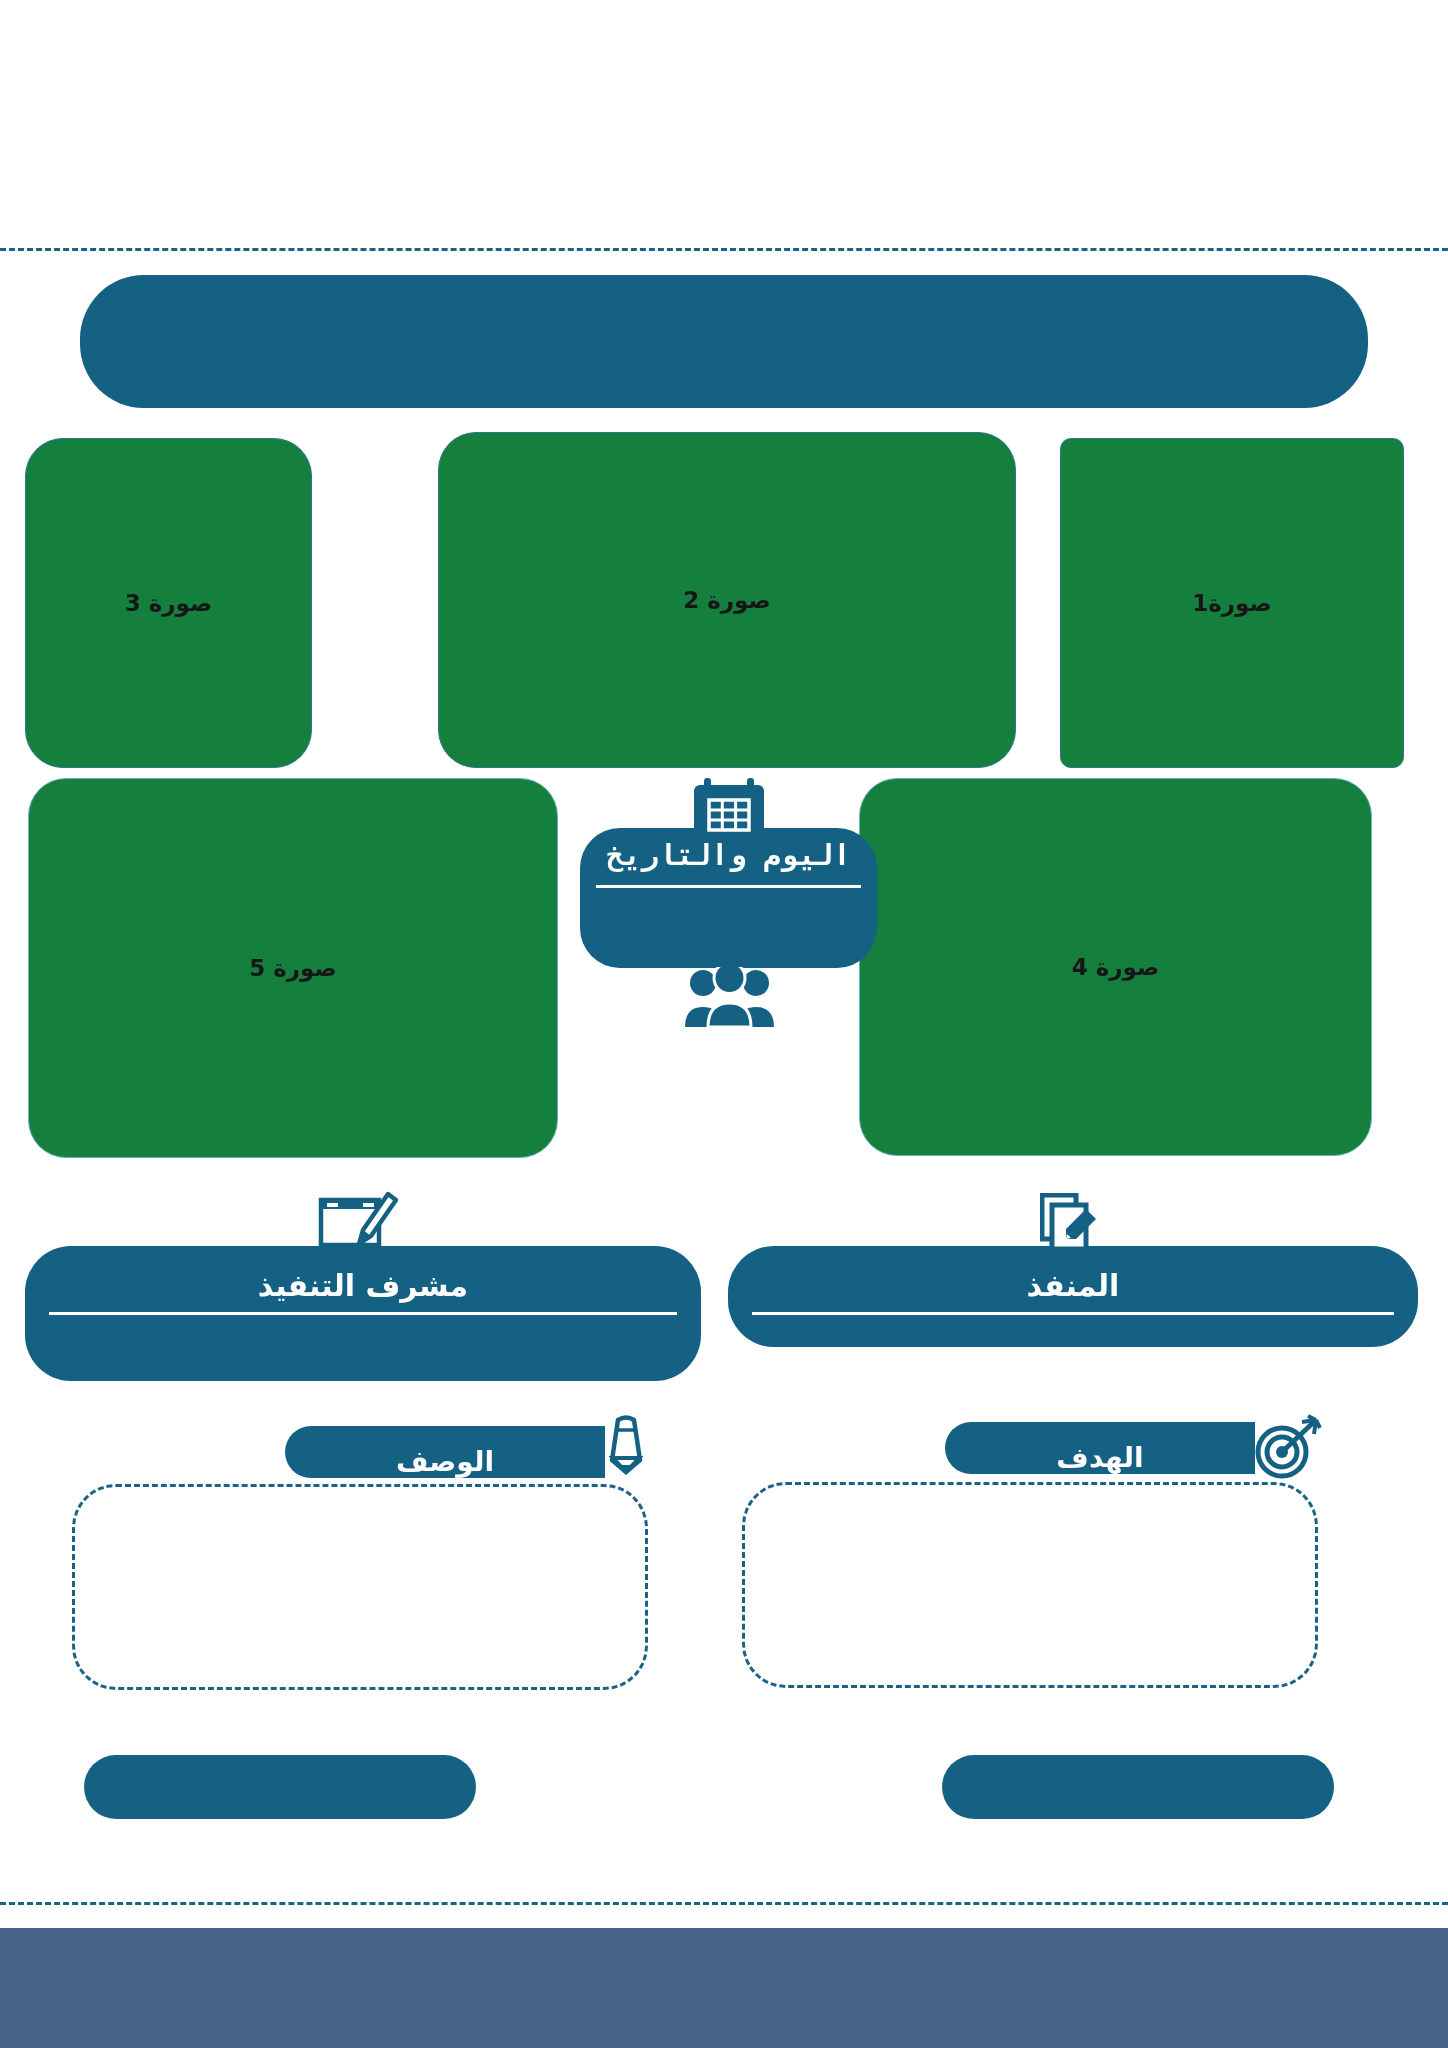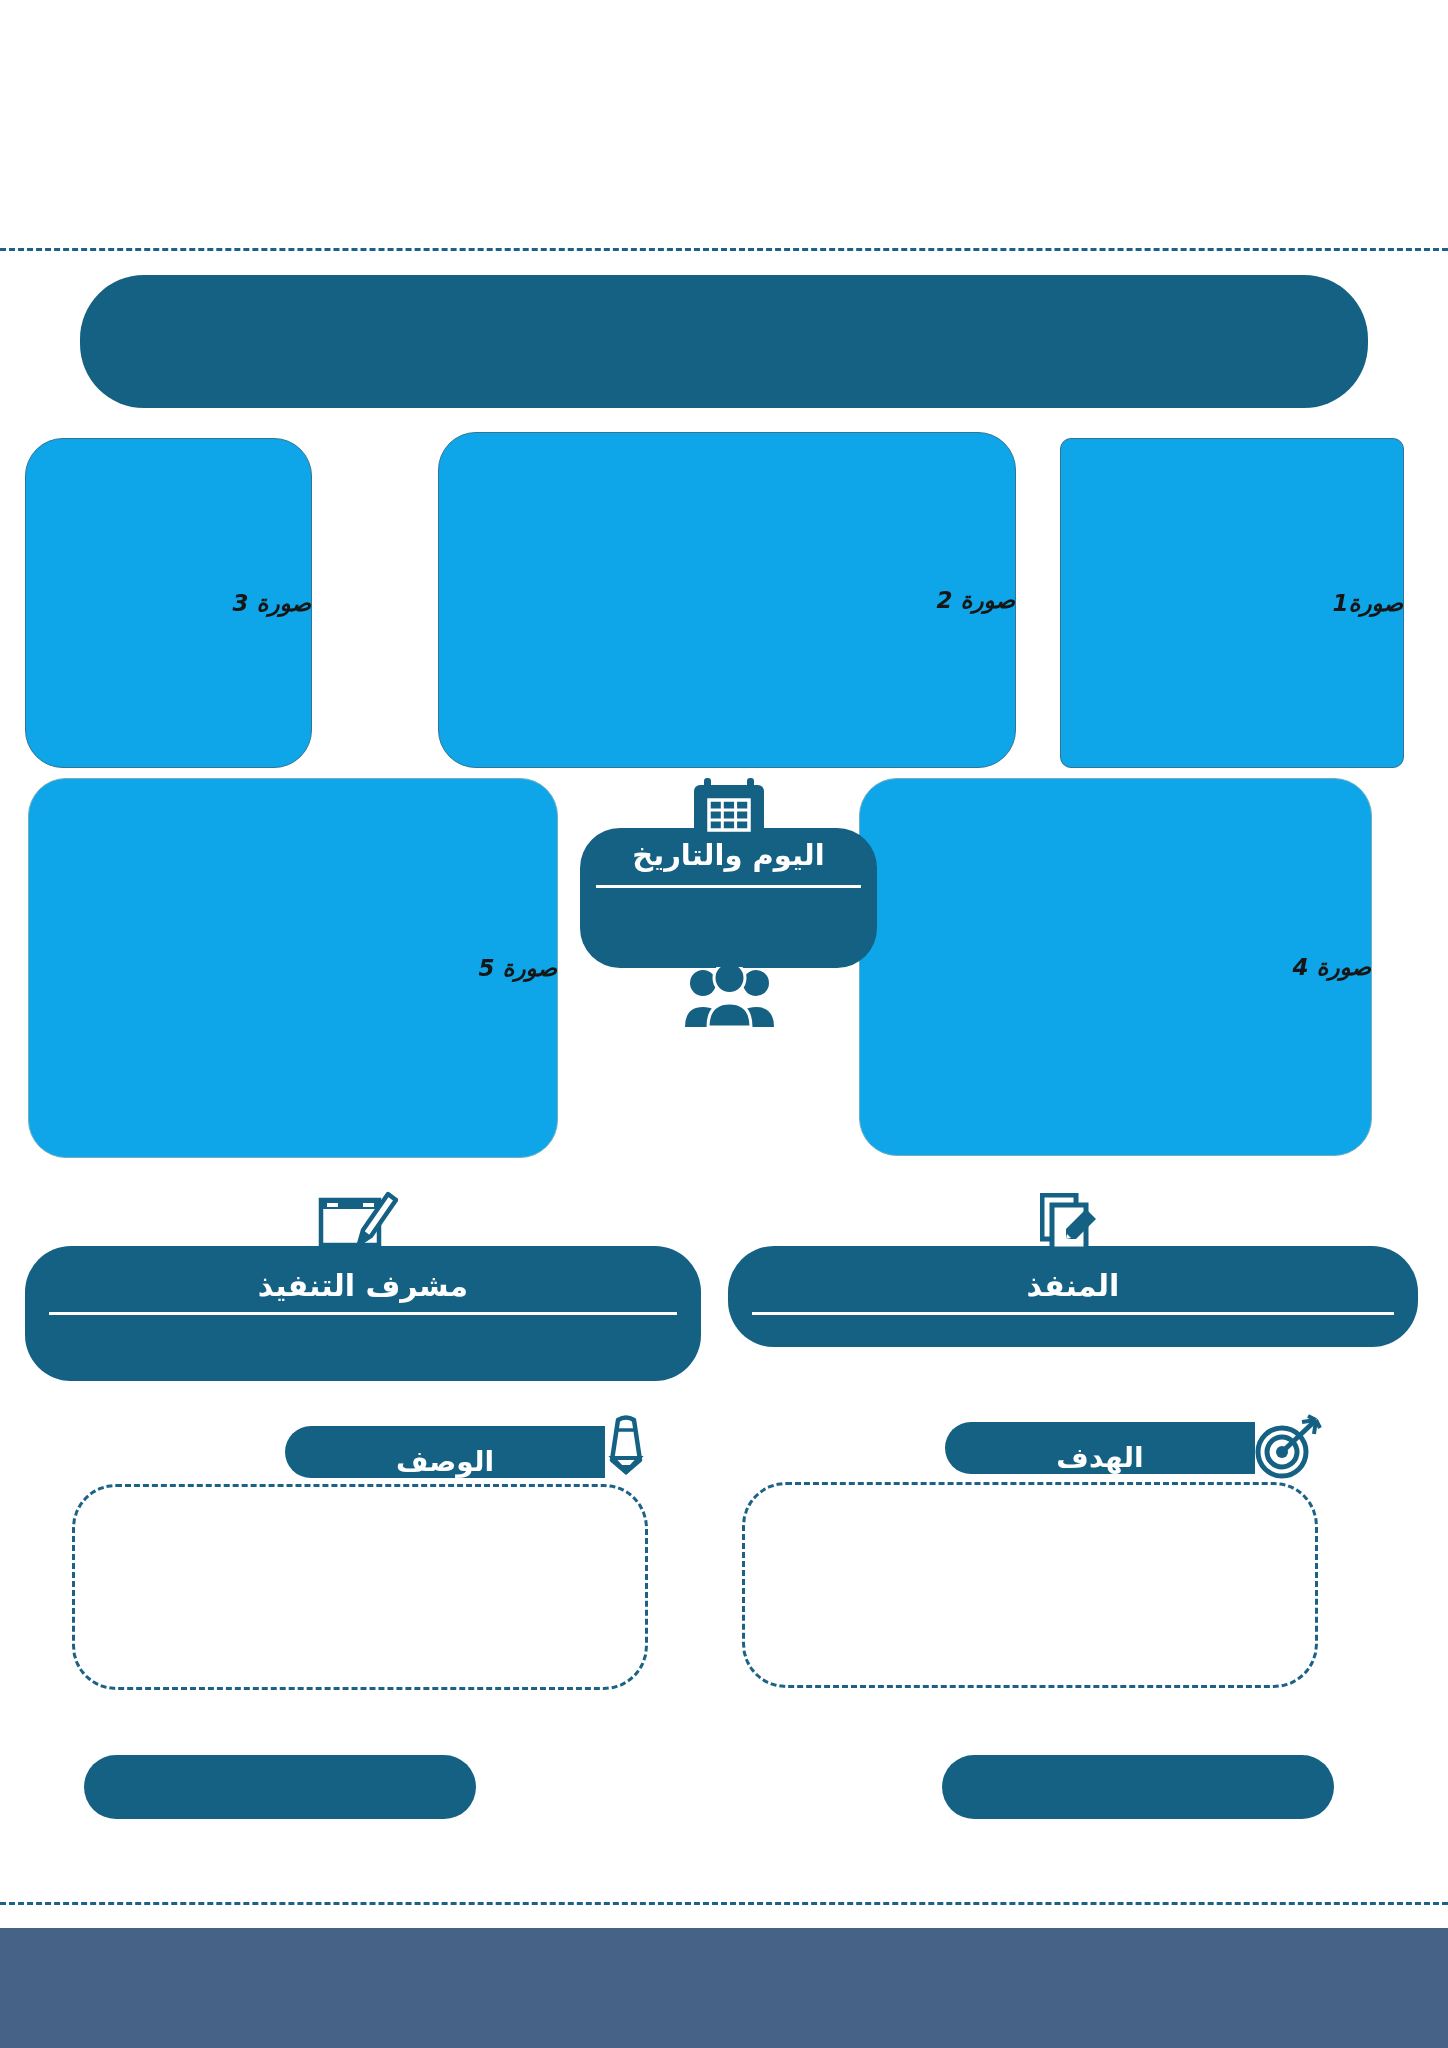--- a/index.html
+++ b/index.html
@@ -45,27 +45,27 @@
     color: #ffffff;
     font-size: 34px;
     font-weight: bold;
   }
 
   
   .photo-box {
     position: absolute;
     border: 1.6px solid #2f7696;
     border-radius: 38px;
-    background: #0ea5e9;
+    background: #15803d;
     display: flex;
     align-items: center;
+    justify-content: center;
     color: #161616;
     font-size: 23px;
     font-weight: bold;
-    font-style: italic;
   }
   .photo-box.soft { border-color: #6fb0c3; }
 
   #photo-1 { left: 1060px; top: 438px; width: 342px; height: 328px; border-radius: 11px; }
   #photo-2 { left: 438px;  top: 432px; width: 576px; height: 334px; }
   #photo-3 { left: 25px;   top: 438px; width: 285px; height: 328px; }
   #photo-4 { left: 859px;  top: 778px; width: 511px; height: 376px; }
   #photo-5 { left: 28px;   top: 778px; width: 528px; height: 378px; }
 
   
@@ -78,20 +78,21 @@
   .center-pill .pill-label {
     position: absolute;
     top: 10px;
     left: 0;
     right: 0;
     text-align: center;
     font-size: 29px;
     font-weight: bold;
     letter-spacing: .2px;
     white-space: nowrap;
+    font-family: Liberation Mono, monospace;
   }
   .center-pill .pill-rule {
     position: absolute;
     left: 16px;
     right: 16px;
     top: 57px;
     height: 3px;
     background: #ffffff;
   }
   #pill-date         { left: 580px; top: 828px; width: 297px; height: 140px; }

